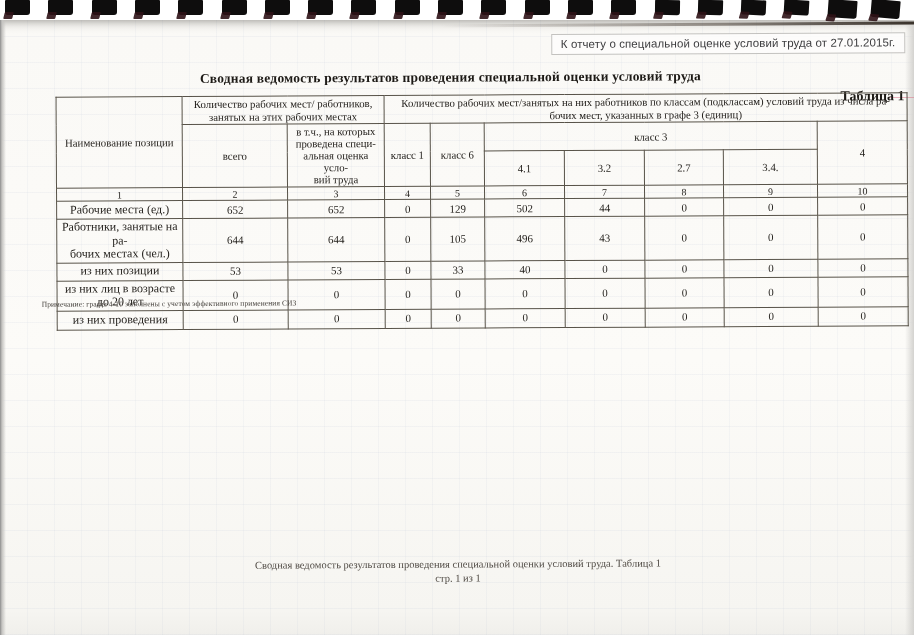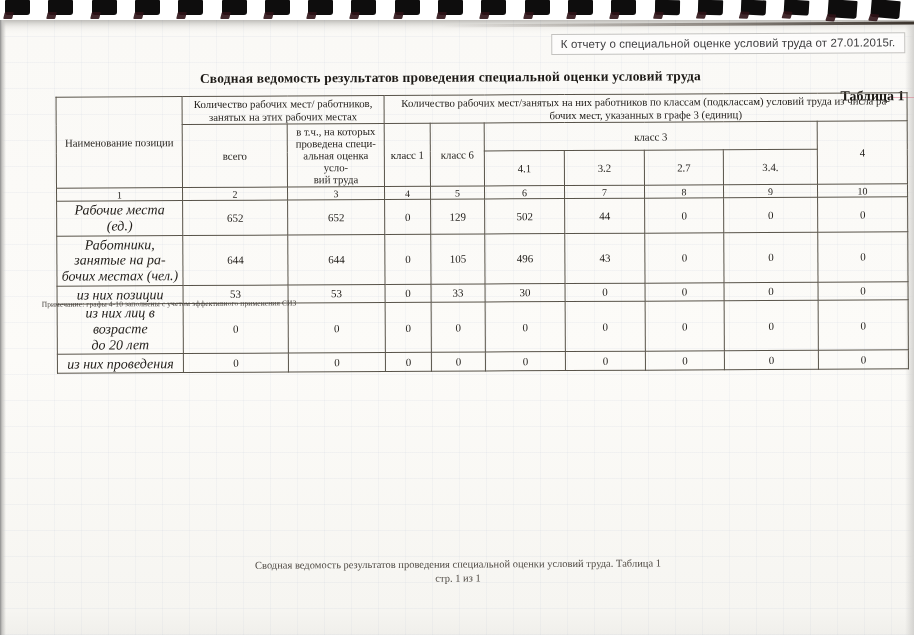--- a/index.html
+++ b/index.html
@@ -68,21 +68,21 @@
   }
   table.doc td{
     border:1px solid #585349;
     padding:1px 3px;text-align:center;vertical-align:middle;
     line-height:1.12;overflow:hidden;
   }
   td.hdr{font-size:10.8px;}
   td.tal{text-align:left;}
   .prewrap{white-space:pre-line;}
   tr.numrow td{font-size:10px;padding:0 2px;}
-  td.rowlabel{text-align:left;padding-left:2px;font-size:14px;font-style:italic;}
+  td.rowlabel{text-align:left;padding-left:2px;font-size:12px;}
 
   
   .footnote{
     position:absolute;left:42px;top:278px;
     font-size:7.5px;color:#45413c;letter-spacing:.1px;
   }
   .footer{
     position:absolute;left:0;right:0;top:538px;text-align:center;
     font-size:10.5px;color:#504b45;line-height:1.35;
   }
@@ -205,21 +205,21 @@
           <td>0</td>
           <td>0</td>
           <td>0</td>
         </tr>
         <tr style="height:18px">
           <td class="rowlabel prewrap">из них позиции</td>
           <td>53</td>
           <td>53</td>
           <td>0</td>
           <td>33</td>
-          <td>30</td>
+          <td>40</td>
           <td>0</td>
           <td>0</td>
           <td>0</td>
           <td>0</td>
         </tr>
         <tr style="height:27px">
           <td class="rowlabel prewrap">из них лиц в возрасте
 до 20 лет</td>
           <td>0</td>
           <td>0</td>

